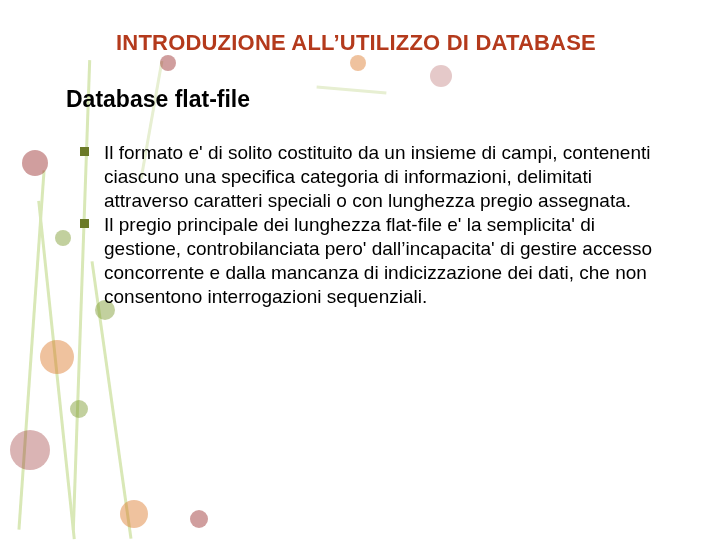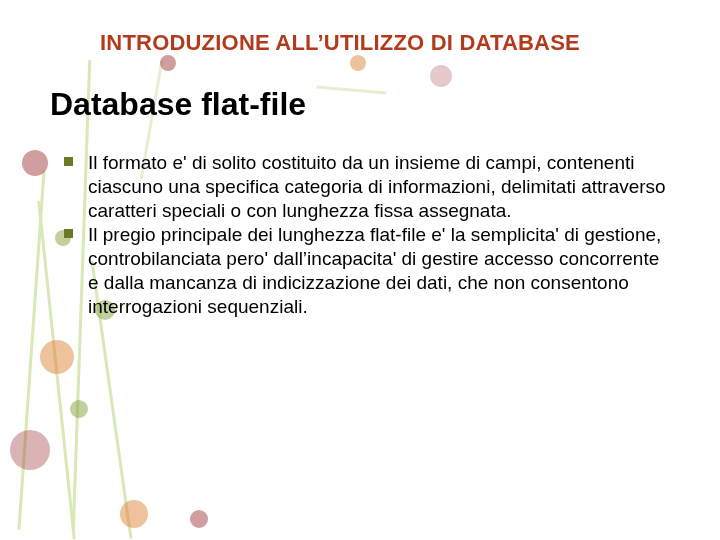--- a/index.html
+++ b/index.html
@@ -46,39 +46,39 @@
   .dot.d7  { left: 350px; top: 55px;  width: 16px; height: 16px; background: rgba(220,120,40,.45); }
   .dot.d8  { left: 430px; top: 65px;  width: 22px; height: 22px; background: rgba(150,40,40,.25); }
   .dot.d9  { left: 120px; top: 500px; width: 28px; height: 28px; background: rgba(220,120,40,.45); }
   .dot.d10 { left: 190px; top: 510px; width: 18px; height: 18px; background: rgba(150,40,40,.45); }
   .dot.d11 { left: 55px;  top: 230px; width: 16px; height: 16px; background: rgba(120,150,40,.45); }
 
   
   .slide {
     position: relative;
     z-index: 1;
-    padding: 30px 40px 30px 50px;
+    padding: 30px 40px 30px 66px;
     box-sizing: border-box;
     width: 100%;
     height: 100%;
   }
 
   .title {
     color: #b43a1c;
     font-weight: bold;
     font-size: 22px;
     text-align: left;
     margin: 0 0 30px 50px;
     letter-spacing: 0.2px;
   }
 
   .subtitle {
     color: #000;
     font-weight: bold;
-    font-size: 32px;
+    font-size: 23px;
     margin: 0 0 28px 0;
   }
 
   ul.bullets {
     list-style: none;
     margin: 0;
     padding: 0 10px 0 38px;
   }
   ul.bullets li {
     position: relative;
@@ -121,17 +121,17 @@
     <div class="dot d11"></div>
 </div>
 
 <div class="slide">
 
   <h1 class="title">INTRODUZIONE ALL’UTILIZZO DI DATABASE</h1>
 
   <h2 class="subtitle">Database flat-file</h2>
 
   <ul class="bullets">
-    <li>Il formato e' di solito costituito da un insieme di campi, contenenti ciascuno una specifica categoria di informazioni, delimitati attraverso caratteri speciali o con lunghezza fissa assegnata.</li>
+    <li>Il formato e' di solito costituito da un insieme di campi, contenenti ciascuno una specifica categoria di informazioni, delimitati attraverso caratteri speciali o con lunghezza pregio assegnata.</li>
     <li>Il pregio principale dei lunghezza flat-file e' la semplicita' di gestione, controbilanciata pero' dall’incapacita' di gestire accesso concorrente e dalla mancanza di indicizzazione dei dati, che non consentono interrogazioni sequenziali.</li>
   </ul>
 
 </div>
 
 </body></html>

